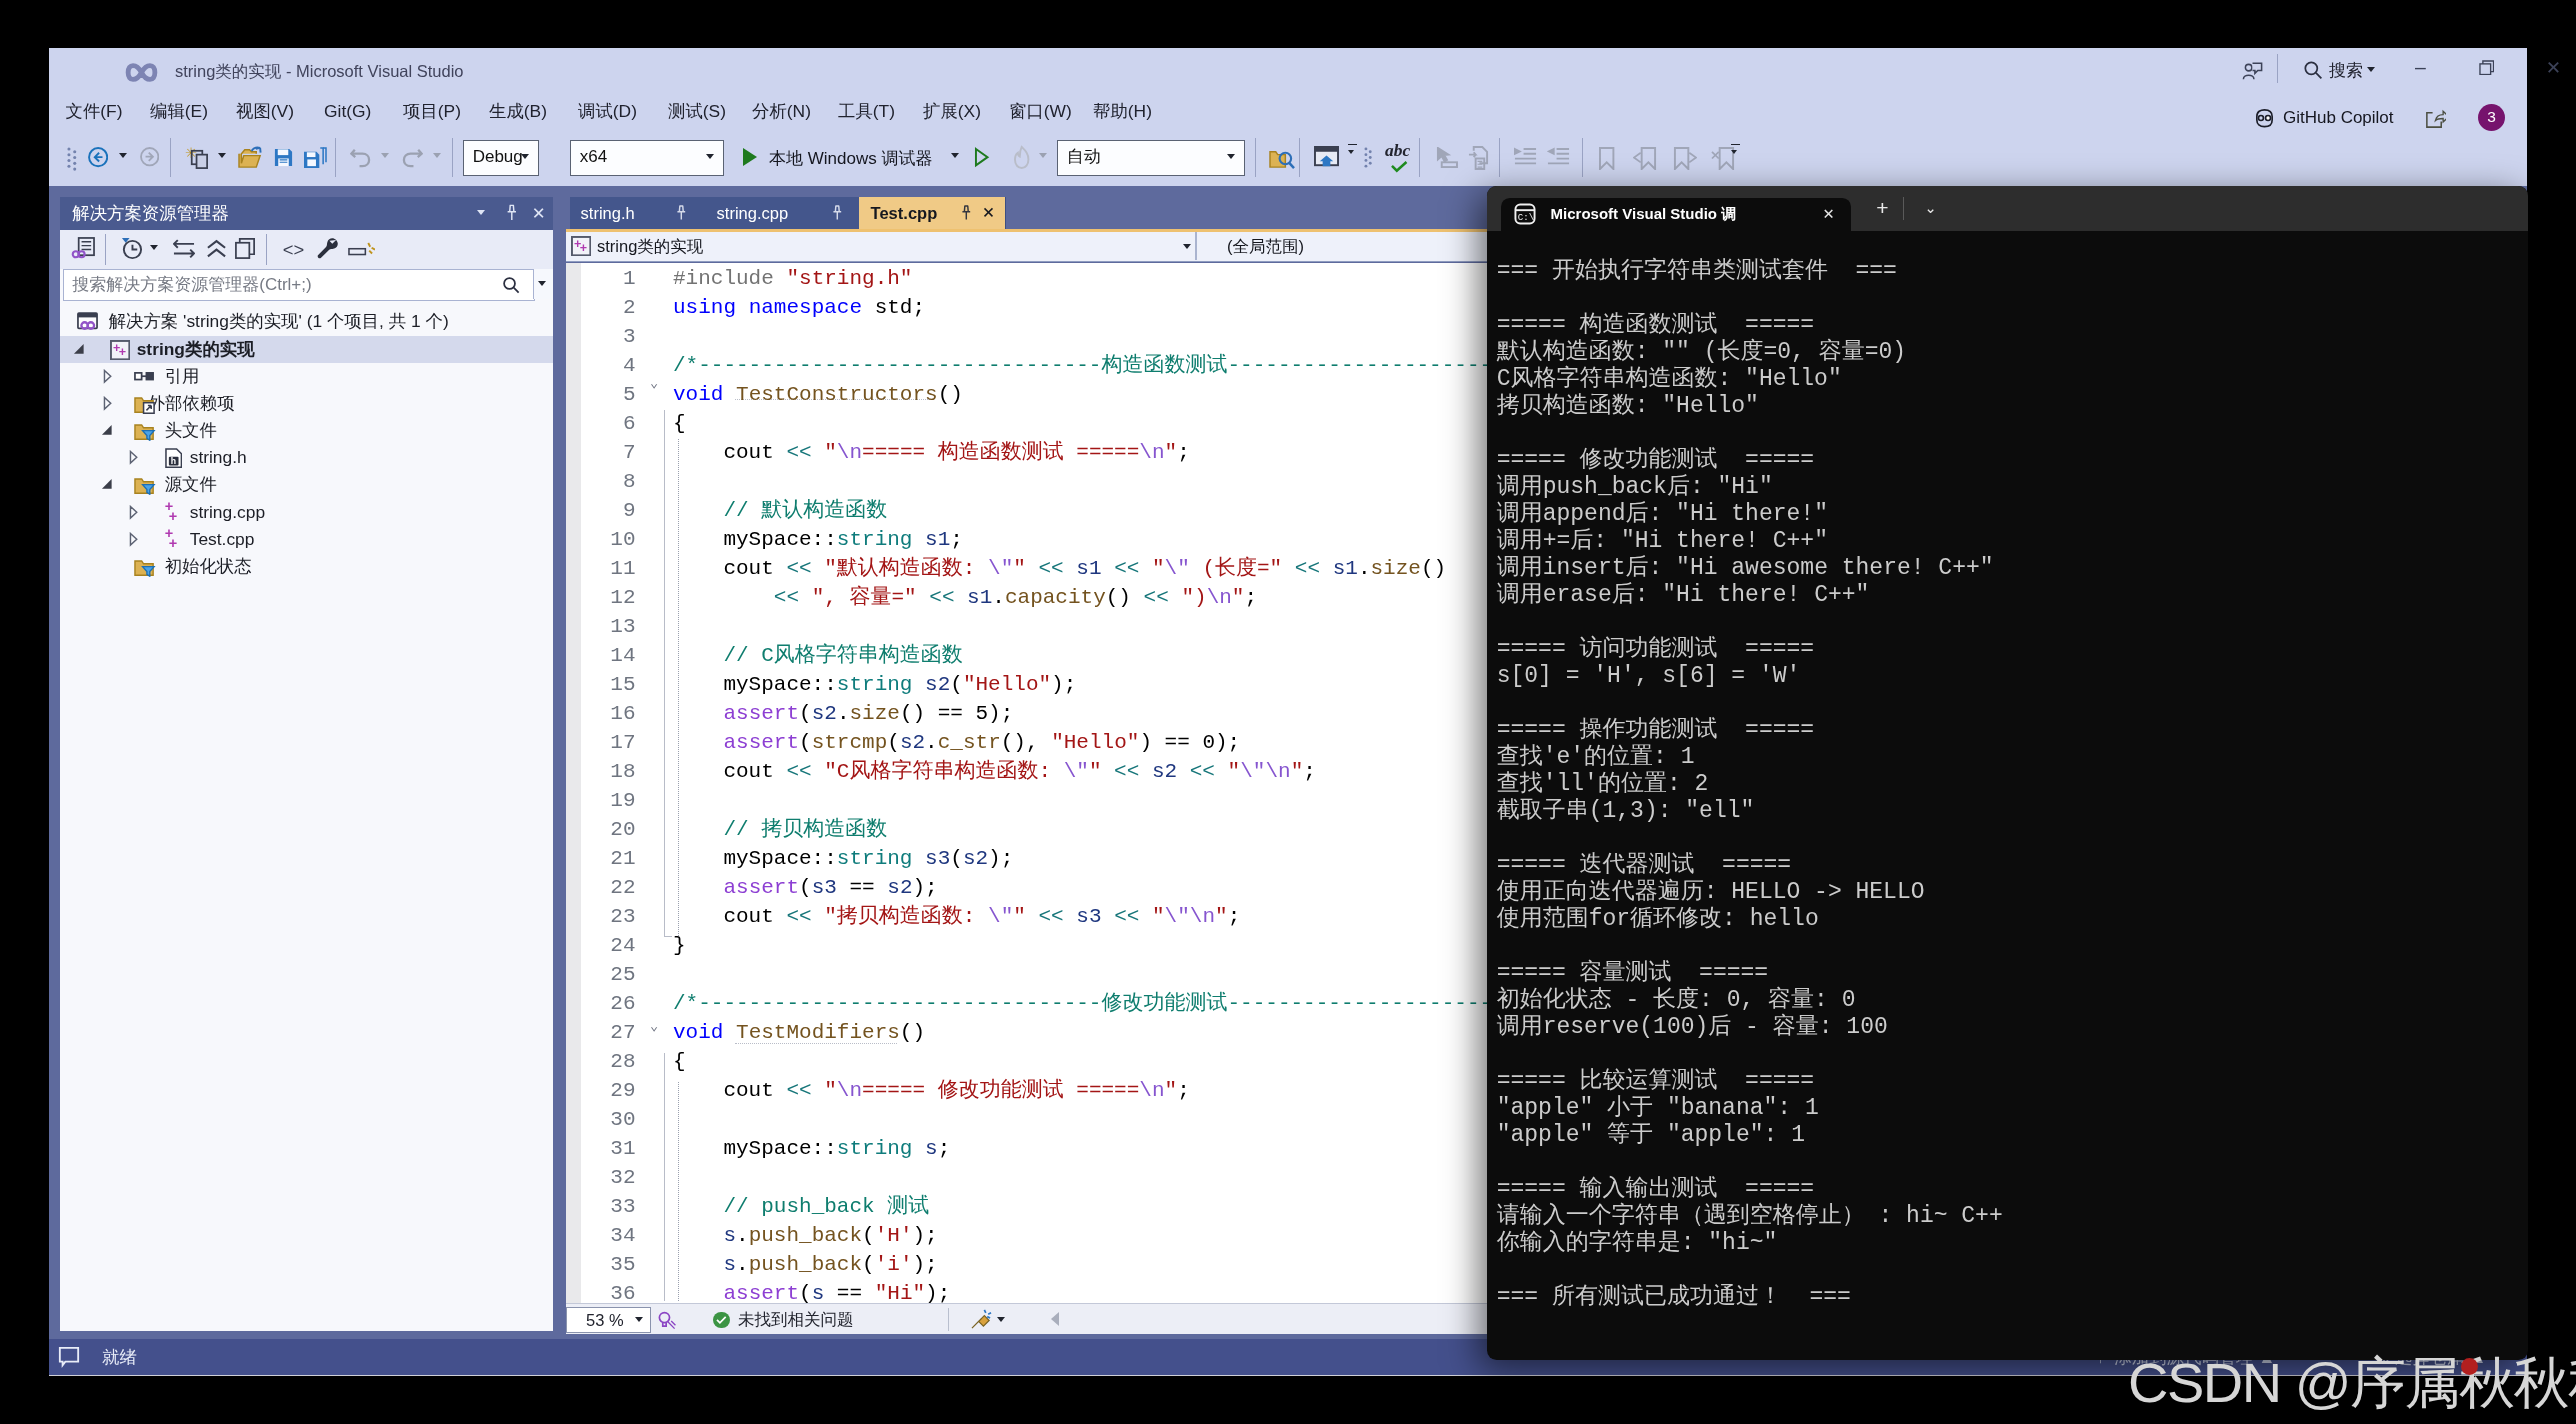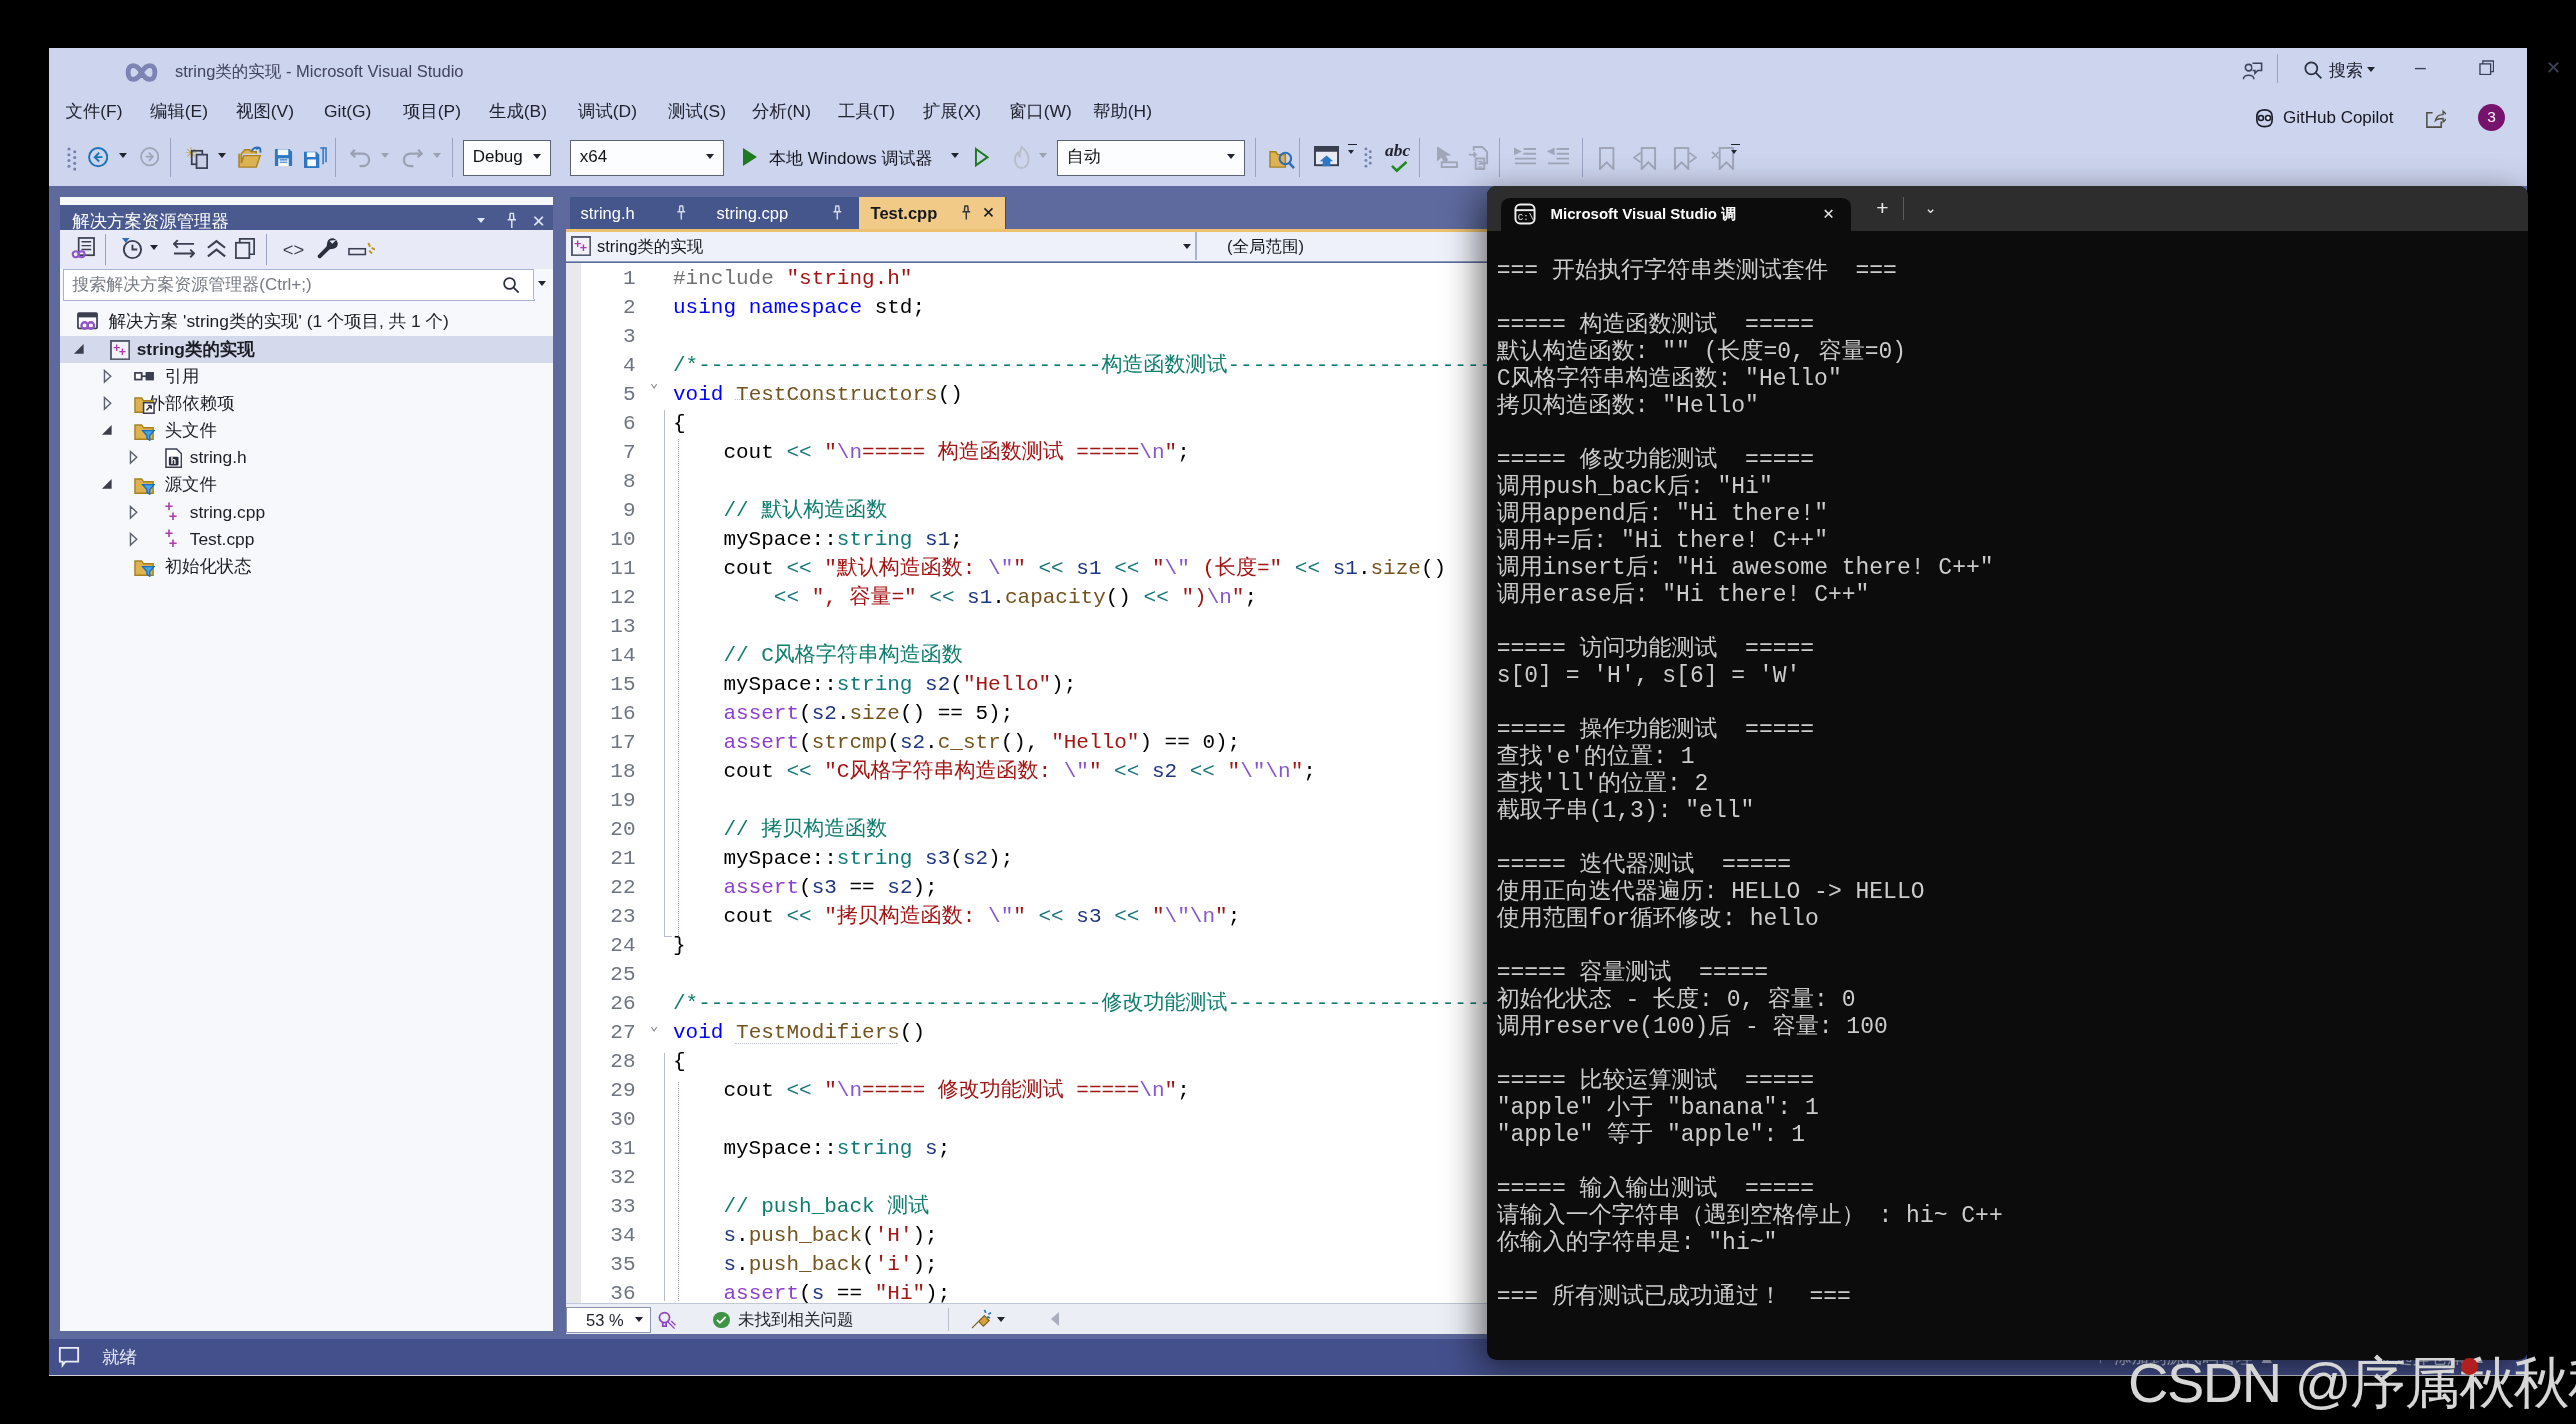--- a/index.html
+++ b/index.html
@@ -24,21 +24,21 @@
   .combo { position:absolute; top:9.7px; height:36px; background:#fcfdff; border:1.9px solid #5a6273; font-size:17px; color:#111; line-height:32px; padding-left:8.7px; }
   .combo .arr { position:absolute; right:8.7px; top:13.6px; width:0; height:0; border:4.8px solid transparent; border-top:5.8px solid #20242e; }
   .tsep { position:absolute; top:7.7px; width:1px; height:39px; background:#9aa3c4; }
   .tico { }
 
   
   #main { position:absolute; left:0; top:138px; width:100%; height:1153px; background:#5e6a9d; }
 
   
   #solexp { position:absolute; left:10.7px; top:10.7px; width:493px; height:1134px; background:#f7f8fc; }
-  #solexp-head { position:absolute; left:0; top:0; width:100%; height:33px; background:#4a5a8f; color:#fff; font-size:17.4px; line-height:33px; padding-left:12.6px;margin-top:8px; }
+  #solexp-head { position:absolute; left:0; top:0; width:100%; height:33px; background:#4a5a8f; color:#fff; font-size:17.4px; line-height:33px; padding-left:12.6px; }
   #solexp-tools { position:absolute; left:0; top:33px; width:100%; height:39px; background:#e8ebf7; }
   #solexp-search { position:absolute; left:2.9px; top:72px; width:472px; height:32px; background:#fff; border:1px solid #a9b3d2; font-size:17px; color:#767a84; line-height:30px; padding-left:8.7px; }
   #solexp-tree { position:absolute; left:0; top:105px; width:100%; bottom:0; background:#f7f8fc; }
   .trow { position:absolute; left:0; width:100%; height:27px; font-size:17.4px; color:#1c1e26; line-height:27px; }
   .tico { position:absolute; top:3.9px; }
   svg { display:block; }
 
   
   #editor { position:absolute; left:517px; top:0; width:1953px; height:1153px; }
   .tab { position:absolute; top:10.7px; height:32px; font-size:16.5px; line-height:32px; box-shadow:1px 0 0 #3d4f82; }
@@ -177,21 +177,21 @@
         <path d="M5 3 L1.5 7 L5.5 10.5"></path>
         <path d="M2 7 H13 C17.5 7 20 10 20 13.5 C20 17 17.5 20 13 20 H10"></path>
       </svg>
     <div class="abs" style="left:332px;top:23px;width:0;height:0;border:4.8px solid transparent;border-top:5.8px solid #9ba1b1"></div>
     <svg class="abs" style="left:353px;top:16.5px" width="21" height="21" viewBox="0 0 22 22" fill="none" stroke="#9ba1b1" stroke-width="2.4">
         <path d="M17 3 L20.5 7 L16.5 10.5"></path>
         <path d="M20 7 H9 C4.5 7 2 10 2 13.5 C2 17 4.5 20 9 20 H12"></path>
       </svg>
     <div class="abs" style="left:384px;top:23px;width:0;height:0;border:4.8px solid transparent;border-top:5.8px solid #9ba1b1"></div>
     <div class="tsep" style="left:403px"></div>
-    <div class="combo" style="left:414px;width:88px">Debug<span class="arr"></span></div>
+    <div class="combo" style="left:414px;width:76px">Debug<span class="arr"></span></div>
     <div class="combo" style="left:521px;width:154px">x64<span class="arr"></span></div>
     <div class="abs" style="left:694px;top:18.4px;width:0;height:0;border:9.7px solid transparent;border-left:14.5px solid #1e7a1e"></div>
     <div class="abs" style="left:720px;top:0;height:55px;line-height:57px;font-size:17px;color:#14161f">本地 Windows 调试器</div>
     <div class="abs" style="left:902px;top:23px;width:0;height:0;border:4.8px solid transparent;border-top:5.8px solid #20242e"></div>
     <svg class="abs" style="left:925px;top:17.4px" width="15.5" height="20.3" viewBox="0 0 16 21">
         <path d="M2 2 L14 10.5 L2 19 Z" fill="none" stroke="#1e7a1e" stroke-width="2"></path>
       </svg>
     <svg class="abs" style="left:963px;top:14.5px" width="19.4" height="25" viewBox="0 0 20 26" fill="none" stroke="#b9bdc9" stroke-width="2">
         <path d="M10 2 C14 6 17 9 17 15 C17 20 14 24 10 24 C6 24 3 20 3 15 C3 12 4.5 9 6 8 C6 11 8 12 8 12 C8 8 9 4 10 2 Z"></path>
       </svg>

